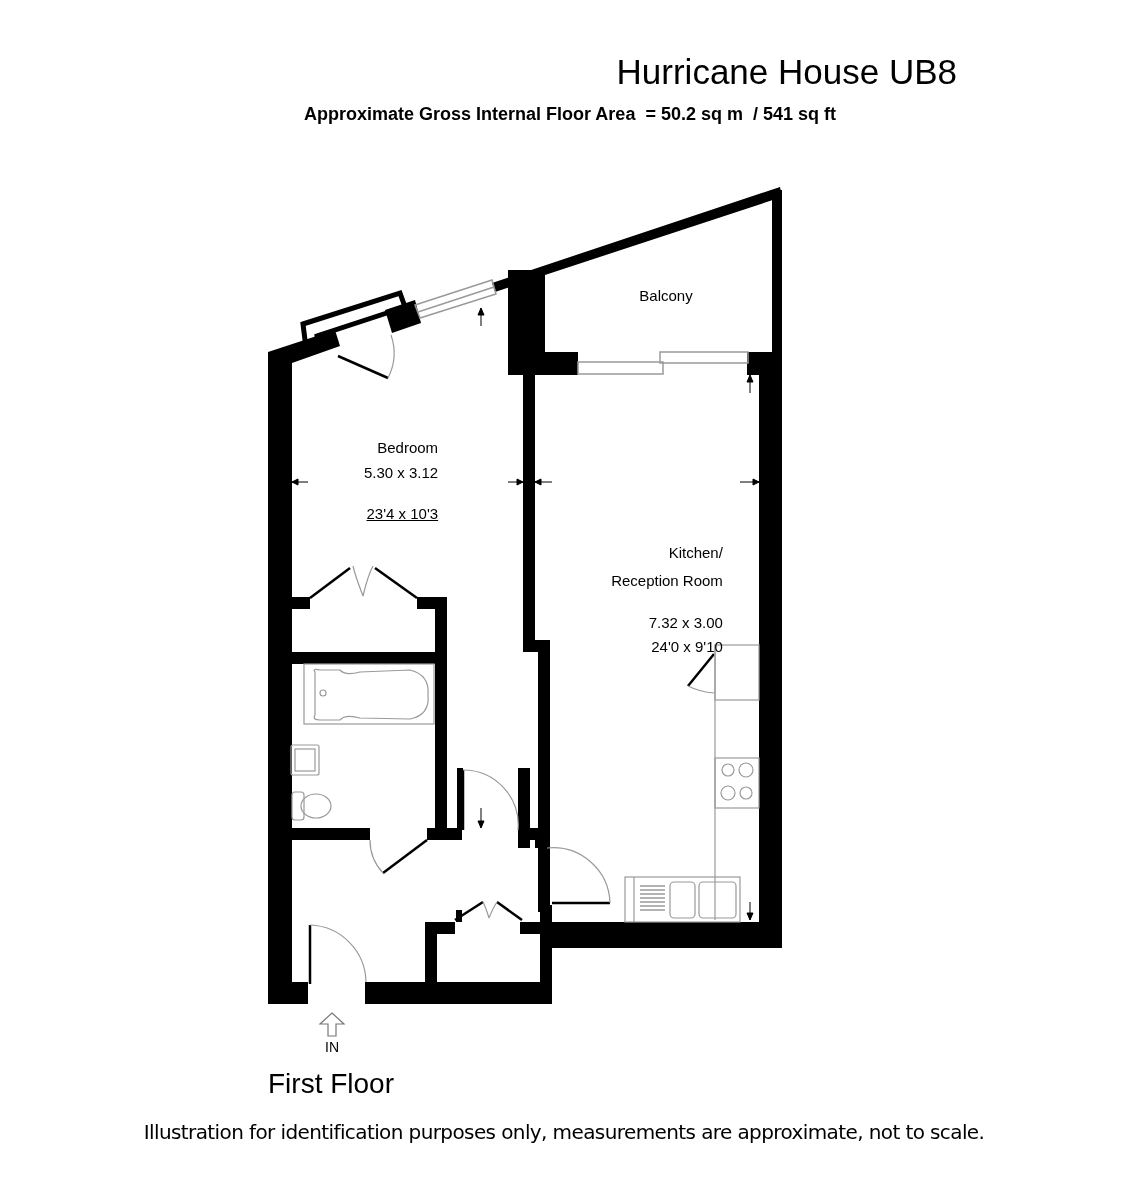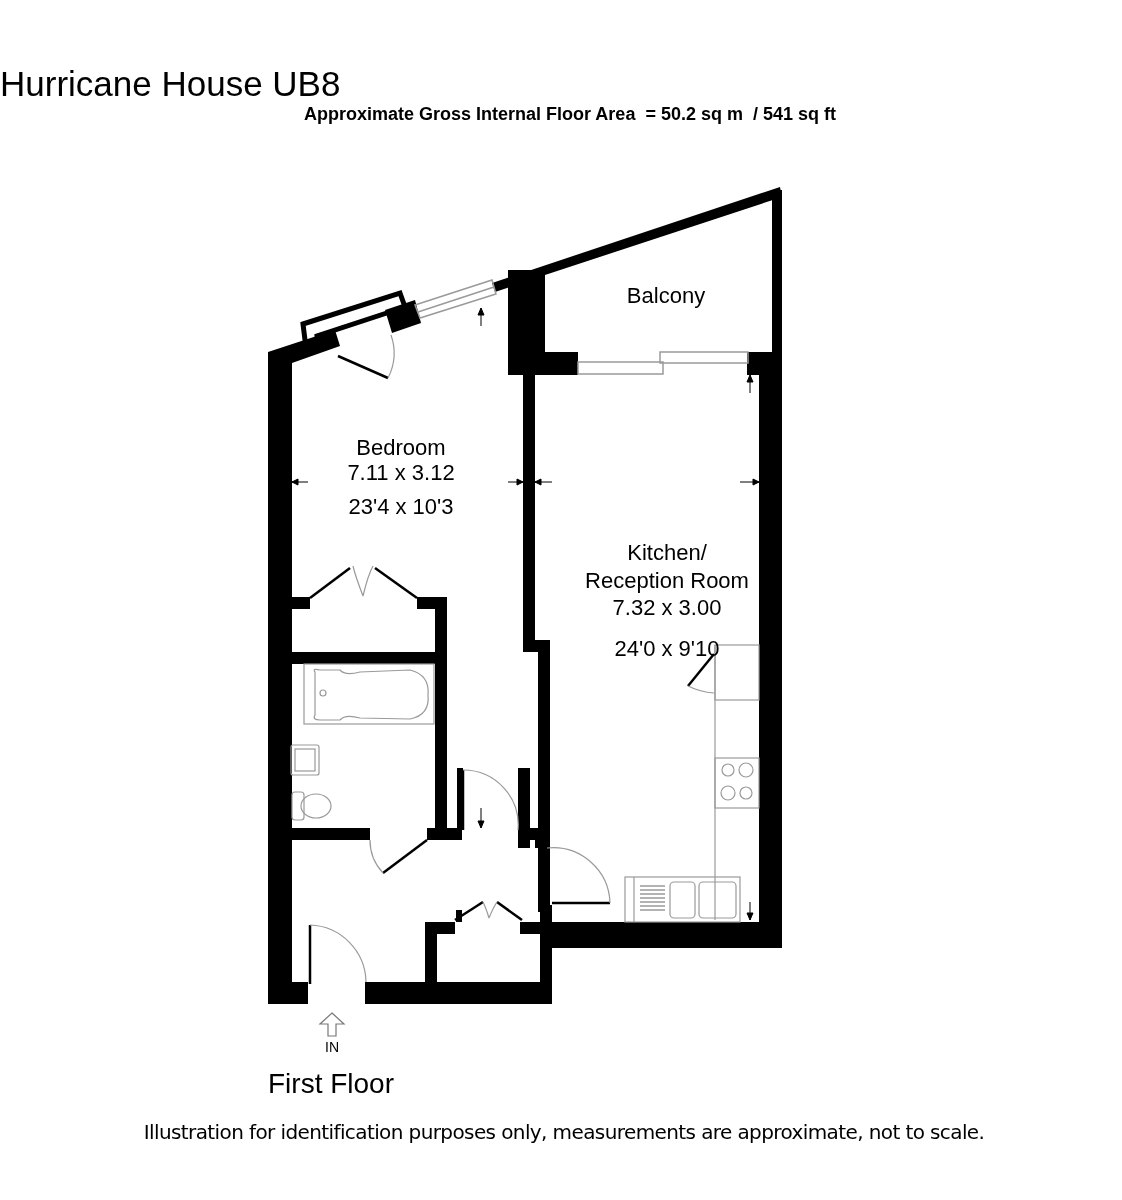--- a/index.html
+++ b/index.html
@@ -1,20 +1,20 @@
 <!DOCTYPE html>
 <html><head>
 <meta charset="utf-8">
 <style>
   html, body { margin: 0; padding: 0; background: #ffffff; }
   body { width: 1122px; height: 1200px; position: relative; overflow: hidden; font-family: "Liberation Sans", sans-serif; color: #000; }
-  .title { position: absolute; left: 0; width: 957px; top: 52px; text-align: left; font-size: 35px; font-weight: normal; margin-top: 12px; }
+  .title { position: absolute; left: 0; width: 957px; top: 52px; text-align: right; font-size: 35px; font-weight: normal; }
   .subtitle { position: absolute; left: 0; width: 1140px; top: 104px; text-align: center; font-size: 18px; font-weight: bold; white-space: pre; }
   .plan { position: absolute; left: 0; top: 0; }
-  .lbl { position: absolute; text-align: center; font-size: 22px; line-height: 22px; white-space: nowrap; transform: translateX(-50%); }
+  .lbl { position: absolute; text-align: right; font-size: 15px; line-height: 22px; white-space: nowrap; transform: translateX(-50%); }
   .in-label { position: absolute; left: 332px; top: 1039px; transform: translateX(-50%); font-size: 14px; }
   .floor-label { position: absolute; left: 256px; top: 1068px; font-size: 28px; margin-left: 12px; }
   .disclaimer { position: absolute; left: 0; width: 1128px; top: 1120px; text-align: center; font-size: 20px; font-family: "DejaVu Sans", sans-serif; letter-spacing: -0.6px; }
 </style>
 </head>
 <body>
 
 <div class="title">Hurricane House UB8</div>
 <div class="subtitle">Approximate Gross Internal Floor Area  = 50.2 sq m  / 541 sq ft</div>
 
@@ -153,26 +153,26 @@
     <polygon points="332,1013 344,1024 336,1024 336,1036 328,1036 328,1024 320,1024"></polygon>
   </g>
 </svg>
 
 <div class="lbl" style="left:666px; top:285px;">
   <div>Balcony</div>
 </div>
 
 <div class="lbl" style="left:401px; top:437px;">
   <div>Bedroom</div>
-  <div style="margin-top:3px;">7.11 x 3.12</div>
-  <div style="margin-top:12px;">23'4 x 10'3</div>
+  <div style="margin-top:3px;">5.30 x 3.12</div>
+  <div style="margin-top:19px;text-decoration:underline;">23'4 x 10'3</div>
 </div>
 
 <div class="lbl" style="left:667px; top:542px;">
   <div>Kitchen/</div>
   <div style="margin-top:6px;">Reception Room</div>
-  <div style="margin-top:5px;">7.32 x 3.00</div>
-  <div style="margin-top:19px;">24'0 x 9'10</div>
+  <div style="margin-top:20px;">7.32 x 3.00</div>
+  <div style="margin-top:2px;">24'0 x 9'10</div>
 </div>
 
 <div class="in-label">IN</div>
 <div class="floor-label">First Floor</div>
 <div class="disclaimer">Illustration for identification purposes only, measurements are approximate, not to scale.</div>
 
 </body></html>

